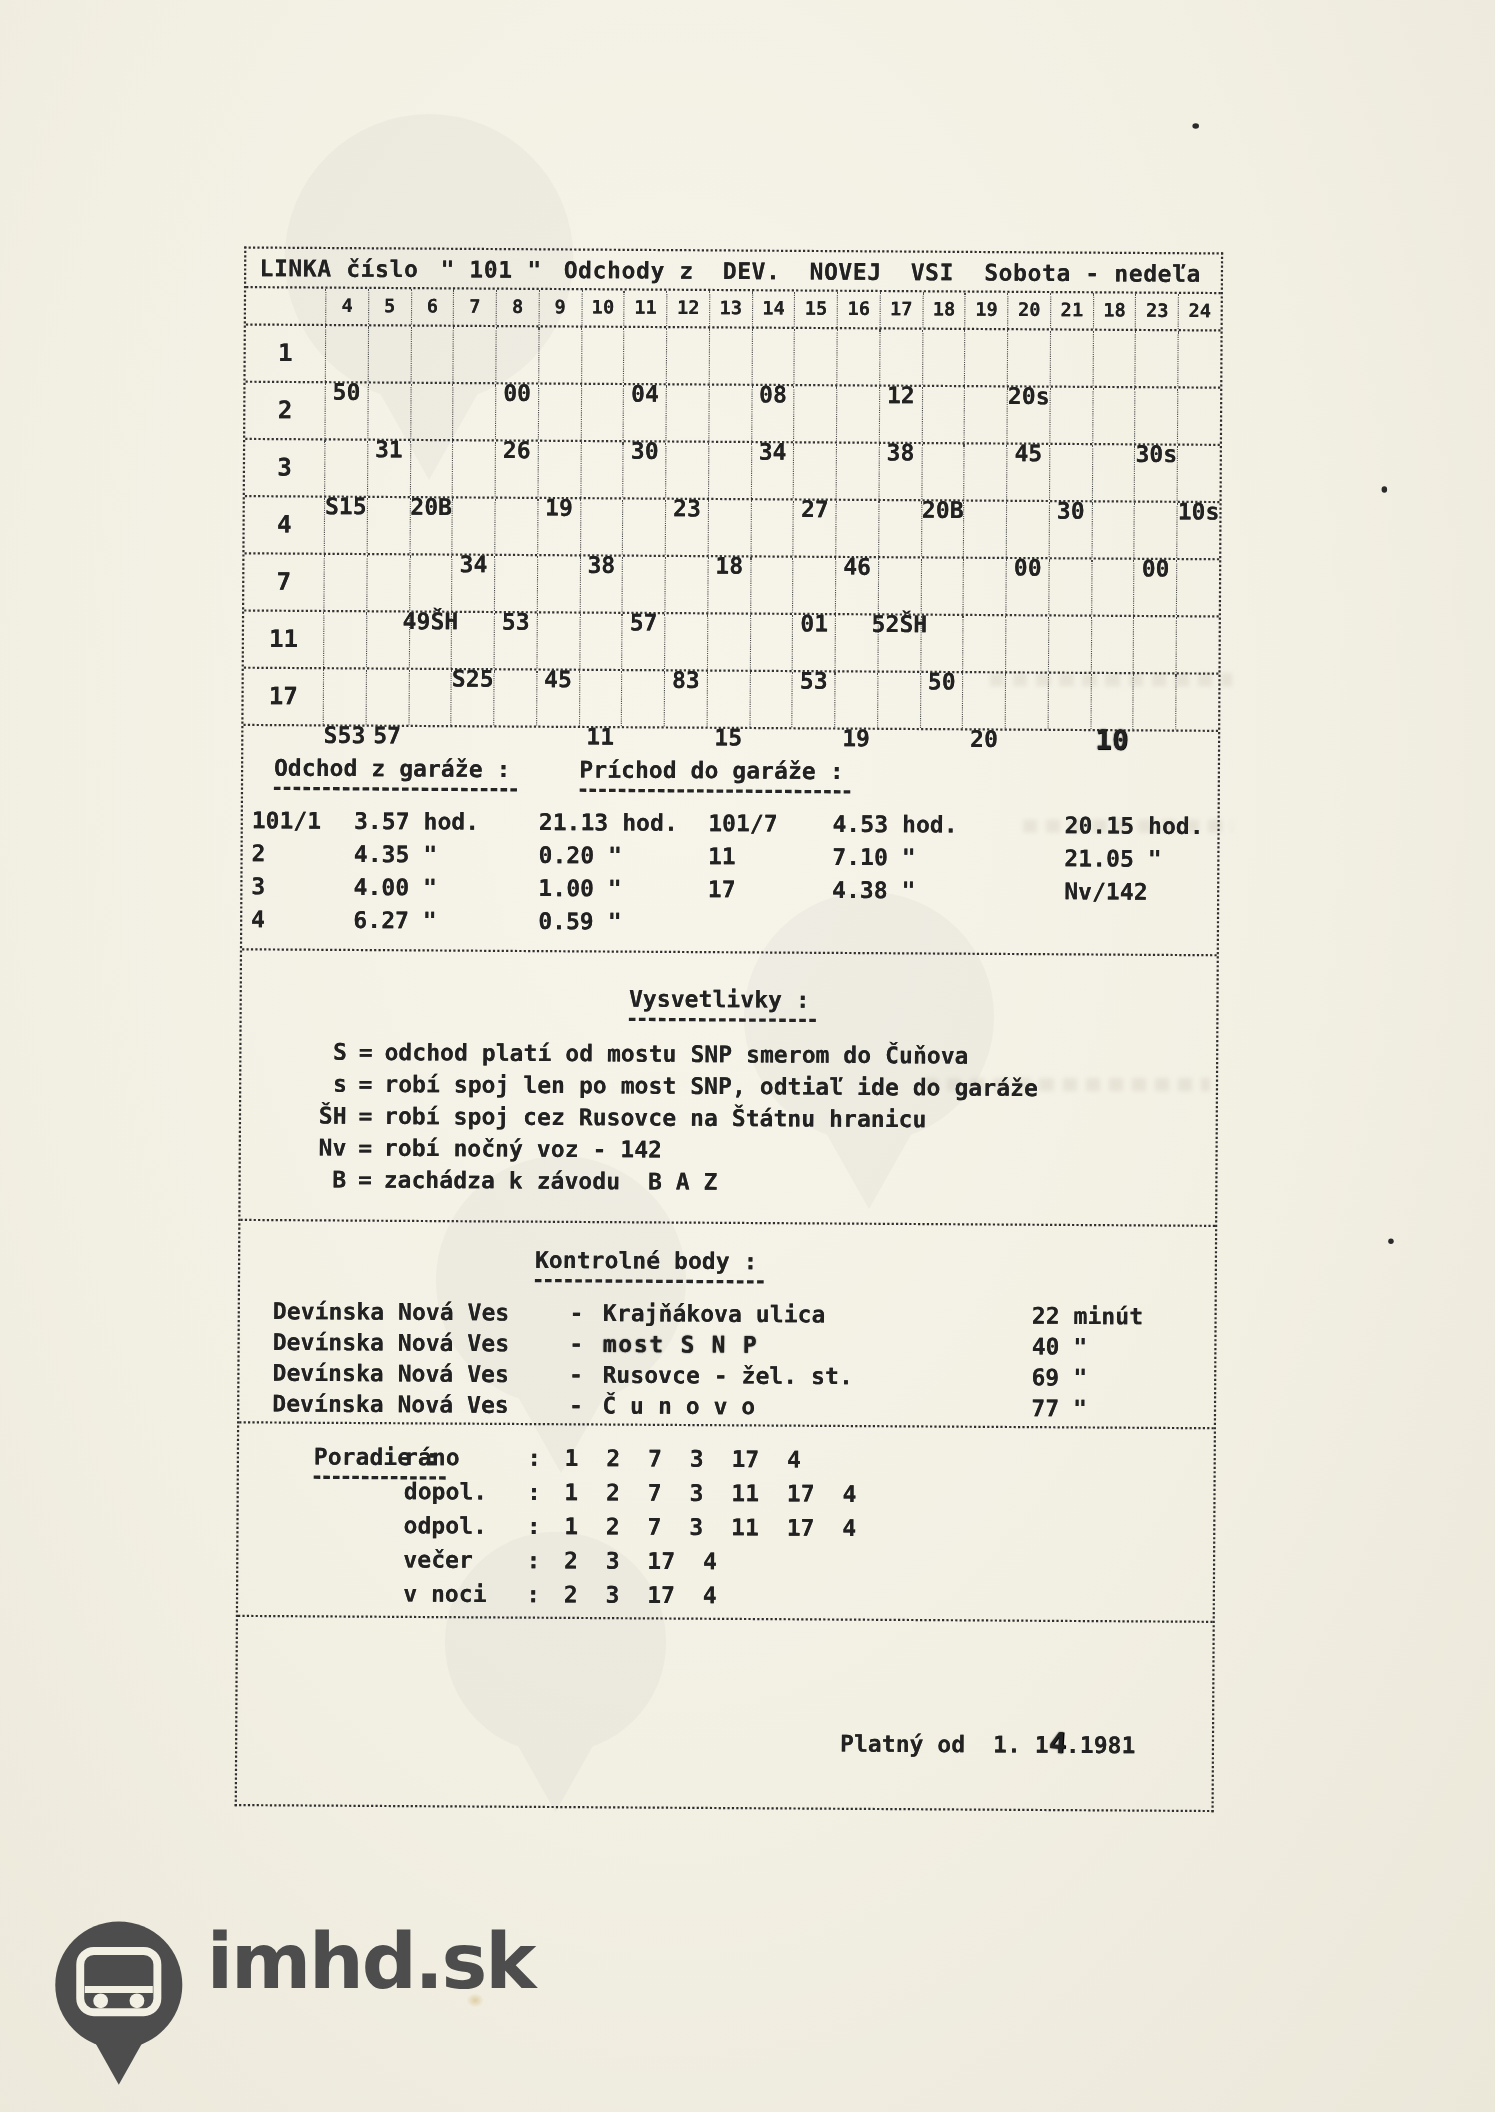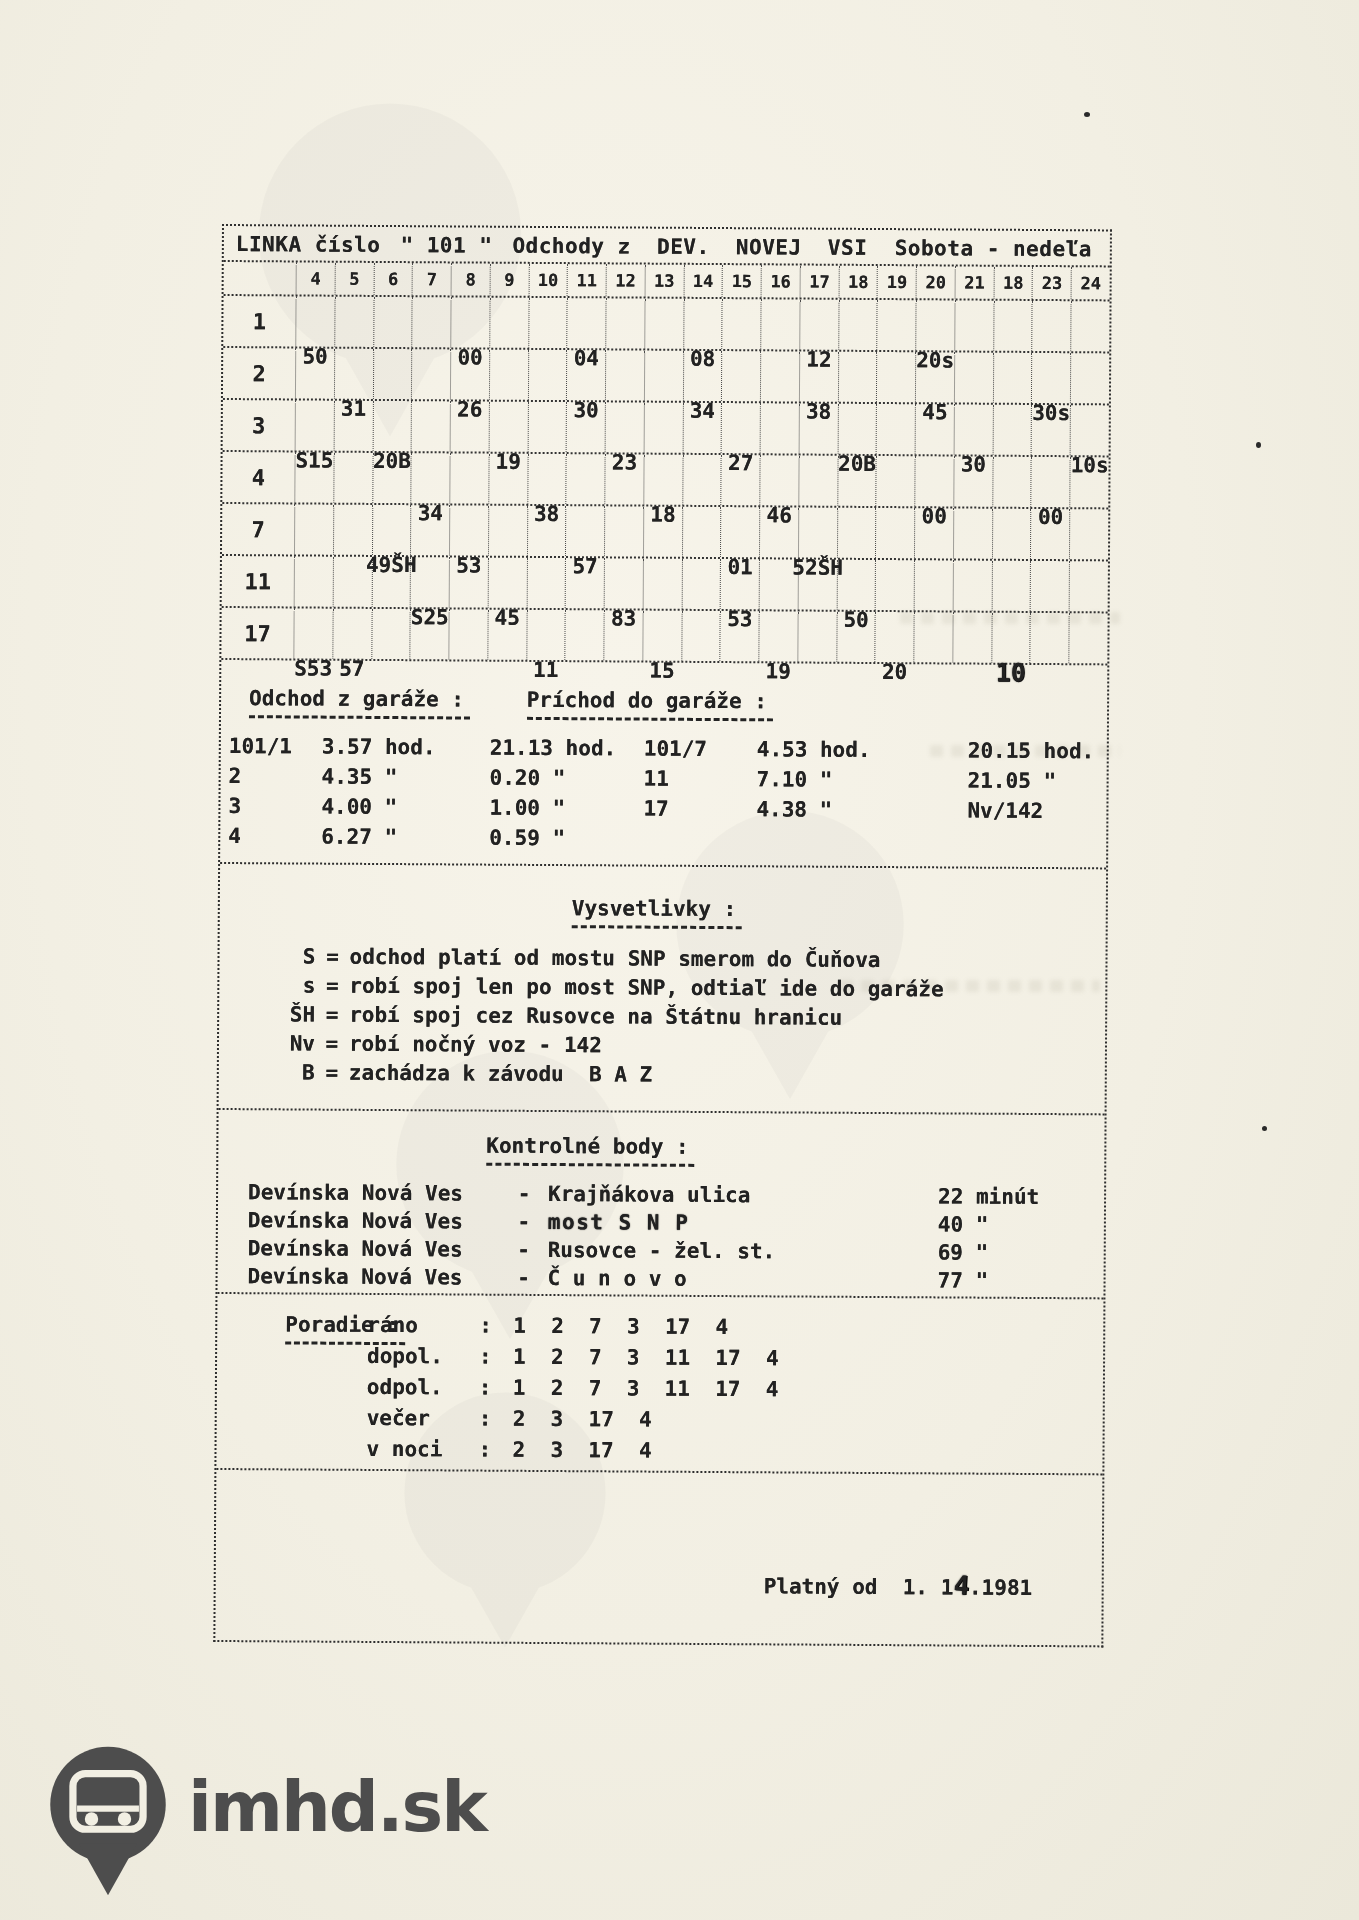--- a/index.html
+++ b/index.html
@@ -78,21 +78,21 @@
   .order-rows { display:grid; grid-template-columns:112px 34px 1fr; grid-auto-rows:31px;
     margin-left:150px; white-space:pre; }
 
   
   .sheet-footer { height:172px; position:relative; font-size:21px; font-weight:bold; }
   .validity { position:absolute; left:548px; top:96px; white-space:pre; }
   .validity .ow { font-weight:900; font-size:26px; display:inline-block; transform:rotate(3deg);
     text-shadow:0 0 1.5px #000, 1px 0 0 #000; }
 
   
-  .logo { position:absolute; left:42px; top:1742px; display:flex; align-items:center; }
+  .logo { position:absolute; left:42px; top:1742px; display:flex; }
   .logo-word { font-family:"DejaVu Sans", "Liberation Sans", sans-serif; font-weight:bold;
     font-size:70px; color:#4d4d4d; margin-left:14px; letter-spacing:-2px; padding-bottom:28px; }
 </style>
 </head>
 <body>
 
 <div class="page">
 
   <svg class="wm" style="left:240px;top:90px;width:300px;height:360px" viewBox="0 0 128 150">
     <circle cx="64" cy="60" r="56" fill="#6b6b6b"></circle>

